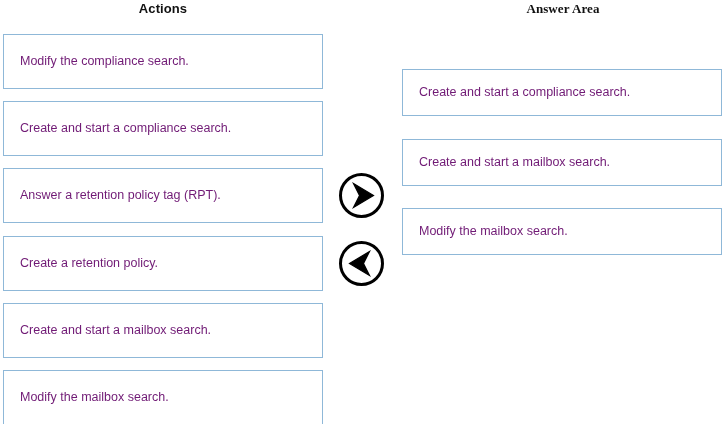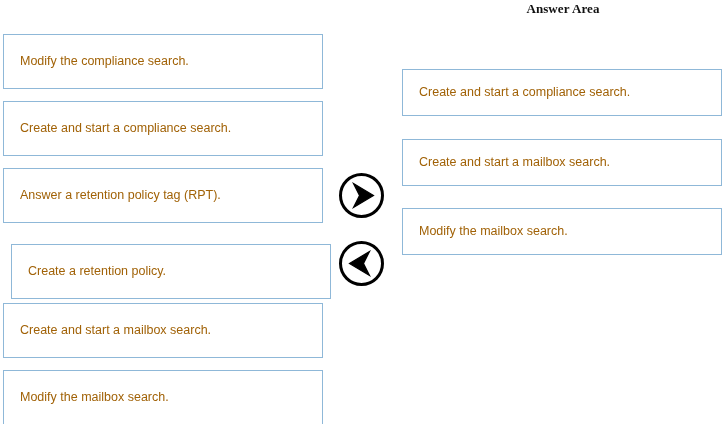--- a/index.html
+++ b/index.html
@@ -45,37 +45,37 @@
   .option-box {
     position: absolute;
     box-sizing: border-box;
     background: #ffffff;
     border: 1px solid #8fb8d8;
     display: flex;
     align-items: center;
   }
   .option-box .option-text {
     font-size: 12.5px;
-    color: #a16207;
+    color: #701a75;
     padding-left: 16px;
     padding-right: 10px;
     line-height: 1.2;
     white-space: nowrap;
   }
 
   
   .actions-col .option-box {
     left: 3px;
     width: 320px;
     height: 55px;
   }
   .actions-col .option-box.i0 { top: 34px; }
   .actions-col .option-box.i1 { top: 101px; }
   .actions-col .option-box.i2 { top: 168px; }
-  .actions-col .option-box.i3 { top: 244px; margin-left: 8px; }
+  .actions-col .option-box.i3 { top: 236px; }
   .actions-col .option-box.i4 { top: 303px; }
   .actions-col .option-box.i5 { top: 370px; }
 
   
   .answer-col .option-box {
     left: 402px;
     width: 320px;
     height: 47px;
   }
   .answer-col .option-box.i0 { top: 69px; }
@@ -91,20 +91,21 @@
   }
   .arrow-btn.move-right { top: 172px; }
   .arrow-btn.move-left  { top: 240px; }
   .arrow-btn svg { display: block; }
 </style>
 </head>
 <body>
 
 <div class="stage">
 
+  <div class="col-header" id="header-actions">Actions</div>
 
   <div class="col-header" id="header-answer">Answer Area</div>
 
   <div class="actions-col">
 
     <div class="option-box i0">
       <span class="option-text">Modify the compliance search.</span>
     </div>
 
     <div class="option-box i1">

